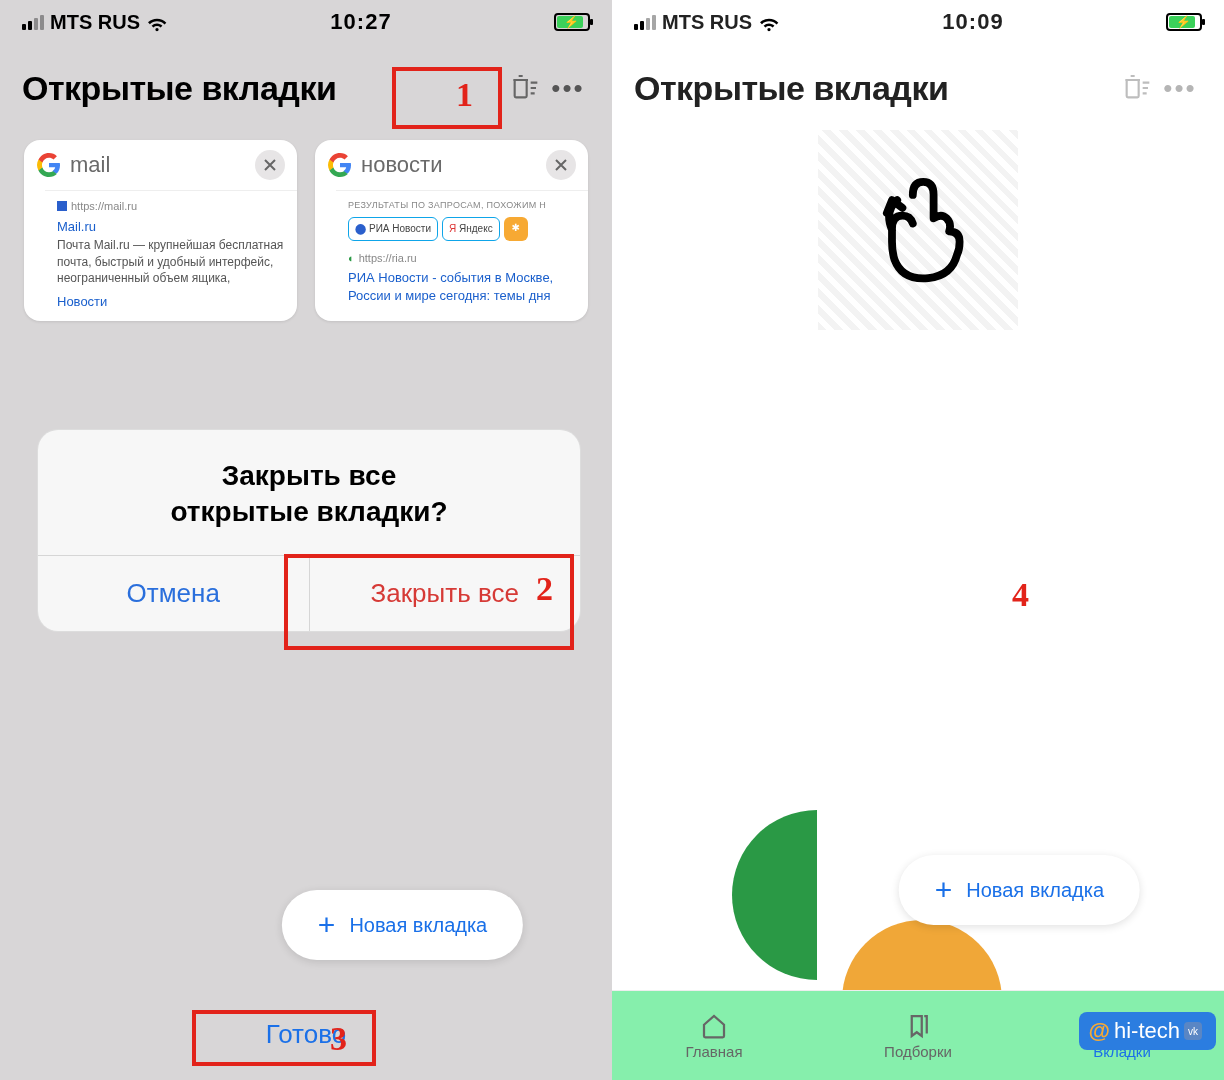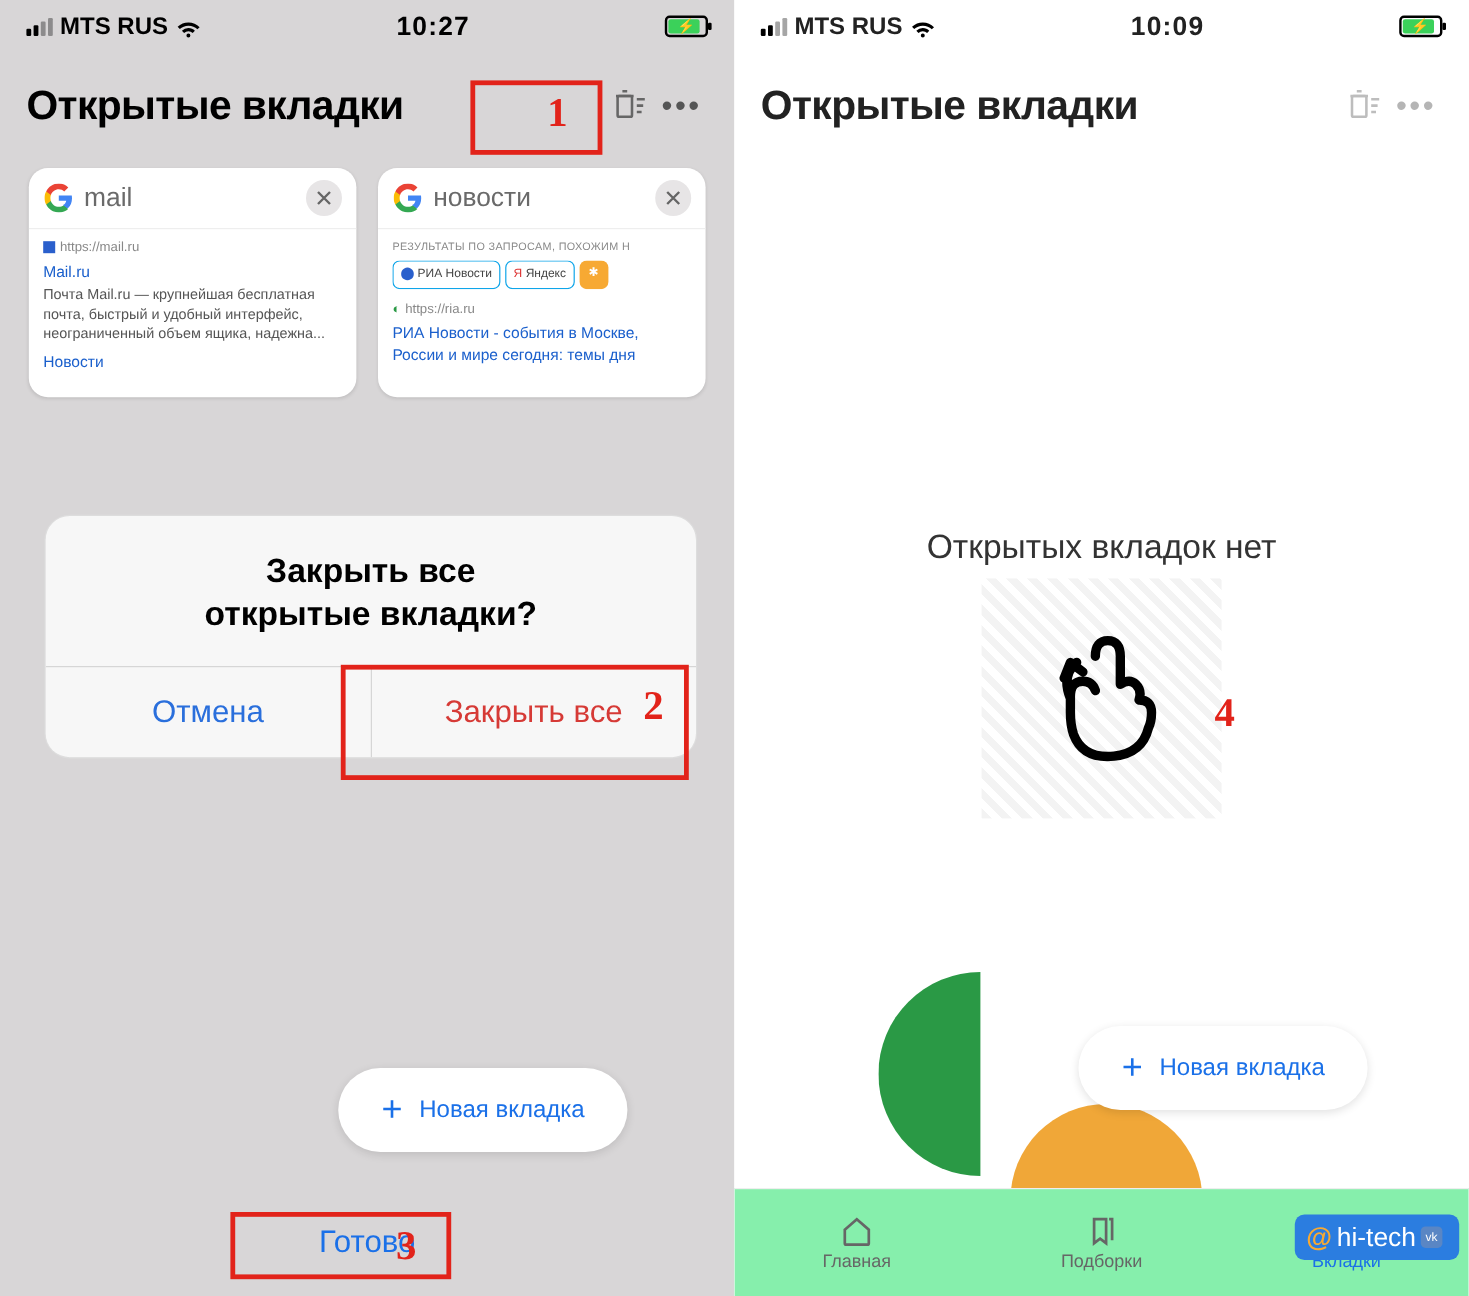--- a/index.html
+++ b/index.html
@@ -35,21 +35,21 @@
   .trash-btn { width:44px; height:44px; display:flex; align-items:center; justify-content:center; color:#555;}
   .more-btn { width:44px; height:44px; font-size:26px; letter-spacing:2px; display:flex; align-items:center; justify-content:center; color:#555;}
 
   
   .tabs-grid { display:flex; gap:18px; padding: 20px 24px; }
   .tab-card { flex:1; background:#fff; border-radius:16px; overflow:hidden; box-shadow:0 1px 3px rgba(0,0,0,0.1);}
   .tab-card .tc-head { display:flex; align-items:center; padding:10px 12px; gap:8px; }
   .tab-card .tc-head .gicon { width:26px; height:26px; border-radius:50%; display:flex; align-items:center; justify-content:center; font-weight:700;}
   .tab-card .tc-head .lbl { flex:1; font-size:22px; color:#6a6a6a; }
   .tab-card .tc-head .close { width:30px; height:30px; border-radius:50%; background:#e7e5e6; display:flex; align-items:center; justify-content:center; color:#555;}
-  .tab-card .tc-body { padding: 8px 12px 18px; font-size: 13px; line-height:1.35; border-top:1px solid #eee;}
+  .tab-card .tc-body { padding: 8px 12px 8px; font-size: 13px; line-height:1.35; border-top:1px solid #eee;margin-left:21px;}
   .tab-card .tc-body .url { color:#888; font-size:11px; display:flex; align-items:center; gap:4px; margin-bottom:4px;}
   .tab-card .tc-body .fav { width:10px; height:10px; background:#2a5fcc; display:inline-block;}
   .tab-card .tc-body a { color:#1a5fcc; text-decoration:none; display:block; margin-bottom:2px;}
   .tab-card .tc-body .snip { color:#555; font-size:12px; margin-bottom:8px; max-height:48px; overflow:hidden;}
   .chips { display:flex; gap:4px; overflow:hidden;}
   .chip { background:#fff; border:1px solid #0ea5e9; border-radius:6px; padding:4px 6px; font-size:10px; white-space:nowrap; color:#444;}
   .chip.orange { background:#f7a933; color:#fff; border:none; width:24px; text-align:center;}
   .small-hdr { font-size:9px; color:#888; letter-spacing:0.3px; margin-bottom:6px;}
 
   
@@ -247,21 +247,20 @@
     <h1>Открытые вкладки</h1>
     <div class="trash-btn">
       <svg width="32" height="32" viewBox="0 0 24 24" fill="none" stroke="#bdbdbd" stroke-width="1.6">
           <rect x="5" y="6" width="9" height="13" rx="1"></rect>
           <path d="M4 6h11M8 3h3M17 8h5M17 12h4M17 16h3"></path>
         </svg>
     </div>
     <div class="more-btn">•••</div>
   </div>
 
-  <div class="empty-msg">Открытых вкладок нет</div>
   <div class="hatched">
     <svg class="swipe-hand" width="130" height="130" viewBox="0 0 100 100">
       <path fill="none" stroke="#000" stroke-width="6" stroke-linecap="round" stroke-linejoin="round" d="M30 55 Q24 40 34 32 M26 42 l4 -10 l8 6
            M46 28 q0 -10 8 -10 q8 0 8 10 v18
            q6 -4 10 0 q4 4 2 10
            q8 0 8 8 q0 6 -2 10
            q-4 16 -22 18 q-20 2 -26 -14 q-2 -6 -2 -14 v-10 q0 -10 8 -10 q6 0 8 6"></path>
     </svg>
   </div>
 

